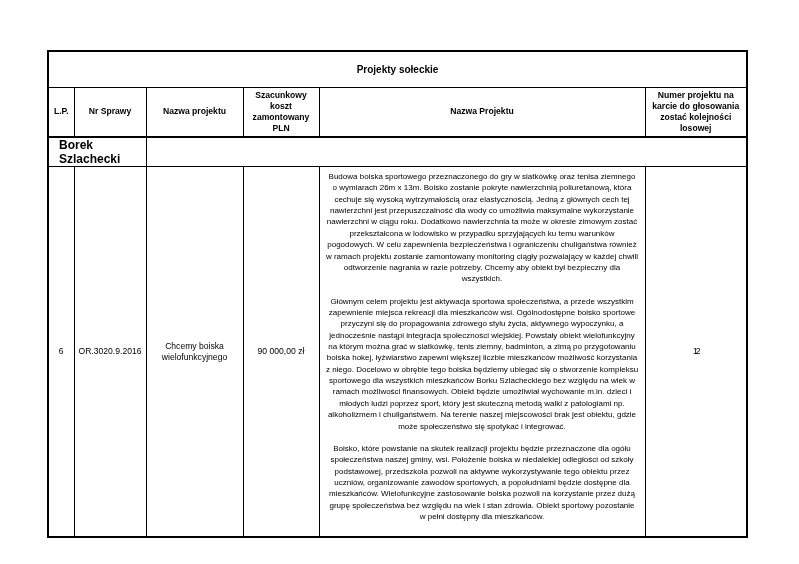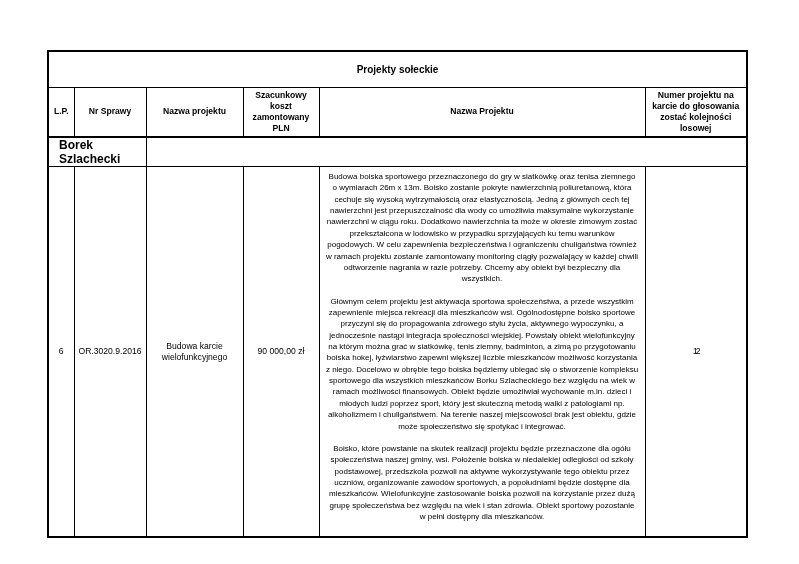--- a/index.html
+++ b/index.html
@@ -112,21 +112,21 @@
         <td>Nazwa Projektu</td>
         <td>Numer projektu na karcie do głosowania zostać kolejności losowej</td>
       </tr>
       <tr class="section-row">
         <td colspan="2" class="section-name">Borek Szlachecki</td>
         <td colspan="4"></td>
       </tr>
       <tr class="data-row">
         <td>6</td>
         <td>OR.3020.9.2016</td>
-        <td>Budowa karcie wielofunkcyjnego</td>
+        <td>Chcemy boiska wielofunkcyjnego</td>
         <td>90 000,00 zł</td>
         <td class="desc">
             <p>Budowa boiska sportowego przeznaczonego do gry w siatkówkę oraz tenisa ziemnego o wymiarach 26m x 13m. Boisko zostanie pokryte nawierzchnią poliuretanową, która cechuje się wysoką wytrzymałością oraz elastycznością. Jedną z głównych cech tej nawierzchni jest przepuszczalność dla wody co umożliwia maksymalne wykorzystanie nawierzchni w ciągu roku. Dodatkowo nawierzchnia ta może w okresie zimowym zostać przekształcona w lodowisko w przypadku sprzyjających ku temu warunków pogodowych. W celu zapewnienia bezpieczeństwa i ograniczeniu chuligaństwa również w ramach projektu zostanie zamontowany monitoring ciągły pozwalający w każdej chwili odtworzenie nagrania w razie potrzeby. Chcemy aby obiekt był bezpieczny dla wszystkich.</p>
             <p>Głównym celem projektu jest aktywacja sportowa społeczeństwa, a przede wszystkim zapewnienie miejsca rekreacji dla mieszkańców wsi. Ogólnodostępne boisko sportowe przyczyni się do propagowania zdrowego stylu życia, aktywnego wypoczynku, a jednocześnie nastąpi integracja społeczności wiejskiej. Powstały obiekt wielofunkcyjny na którym można grać w siatkówkę, tenis ziemny, badminton, a zimą po przygotowaniu boiska hokej, łyżwiarstwo zapewni większej liczbie mieszkańców możliwość korzystania z niego. Docelowo w obrębie tego boiska będziemy ubiegać się o stworzenie kompleksu sportowego dla wszystkich mieszkańców Borku Szlacheckiego bez względu na wiek w ramach możliwości finansowych. Obiekt będzie umożliwiał wychowanie m.in. dzieci i młodych ludzi poprzez sport, który jest skuteczną metodą walki z patologiami np. alkoholizmem i chuligaństwem. Na terenie naszej miejscowości brak jest obiektu, gdzie może społeczeństwo się spotykać i integrować.</p>
             <p>Boisko, które powstanie na skutek realizacji projektu będzie przeznaczone dla ogółu społeczeństwa naszej gminy, wsi. Położenie boiska w niedalekiej odległości od szkoły podstawowej, przedszkola pozwoli na aktywne wykorzystywanie tego obiektu przez uczniów, organizowanie zawodów sportowych, a popołudniami będzie dostępne dla mieszkańców. Wielofunkcyjne zastosowanie boiska pozwoli na korzystanie przez dużą grupę społeczeństwa bez względu na wiek i stan zdrowia. Obiekt sportowy pozostanie w pełni dostępny dla mieszkańców.</p>
           </td>
         <td class="ballot">12</td>
       </tr>
     </tbody>
   </table>

